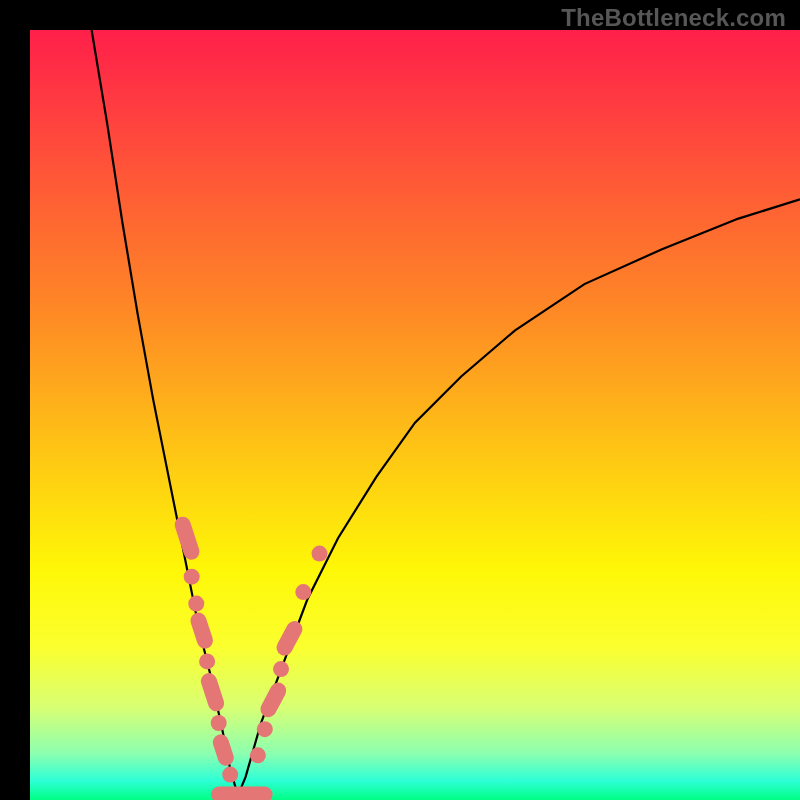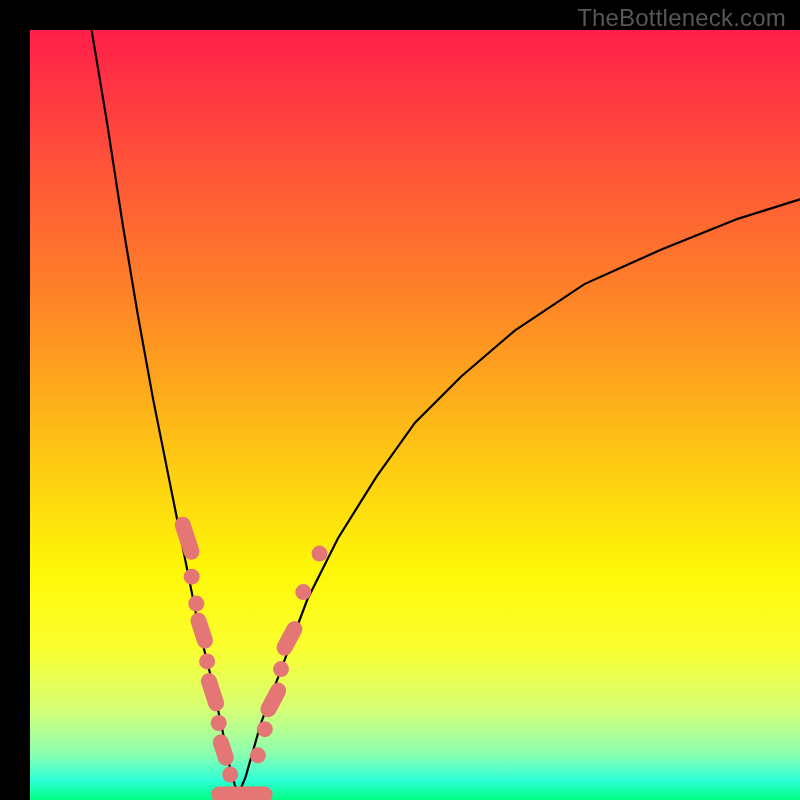--- a/index.html
+++ b/index.html
@@ -16,21 +16,21 @@
     width: 800px;
     height: 800px;
     background: #000;
   }
   .watermark {
     position: absolute;
     top: 4px;
     right: 14px;
     color: #575757;
     font-size: 24px;
-    font-weight: 400;
+    font-weight: 700;
     letter-spacing: 0.2px;
     z-index: 5;
   }
   .plot-area {
     position: absolute;
     left: 30px;
     top: 30px;
     width: 770px;
     height: 770px;
     background: linear-gradient(

